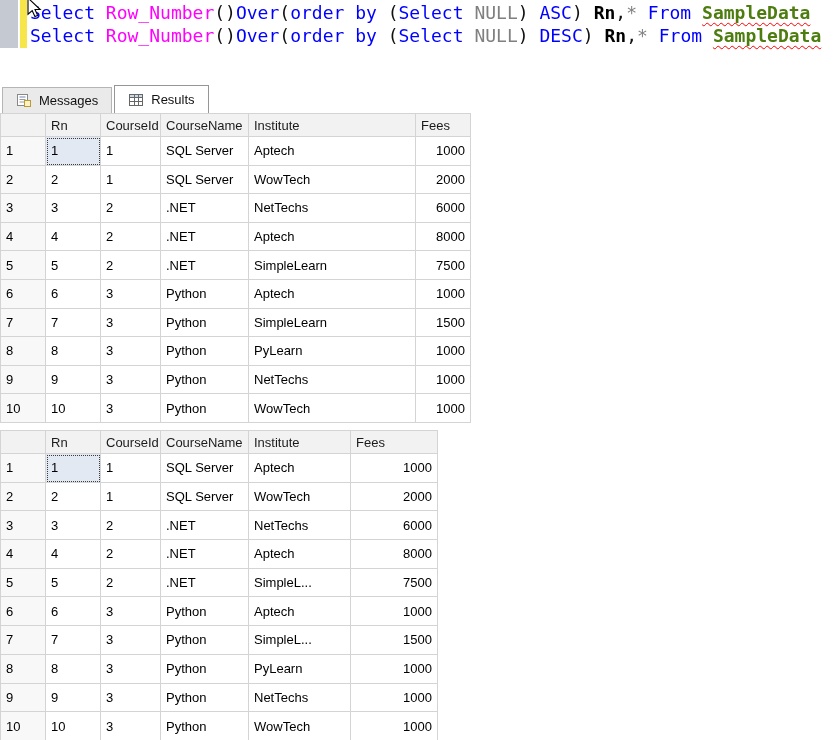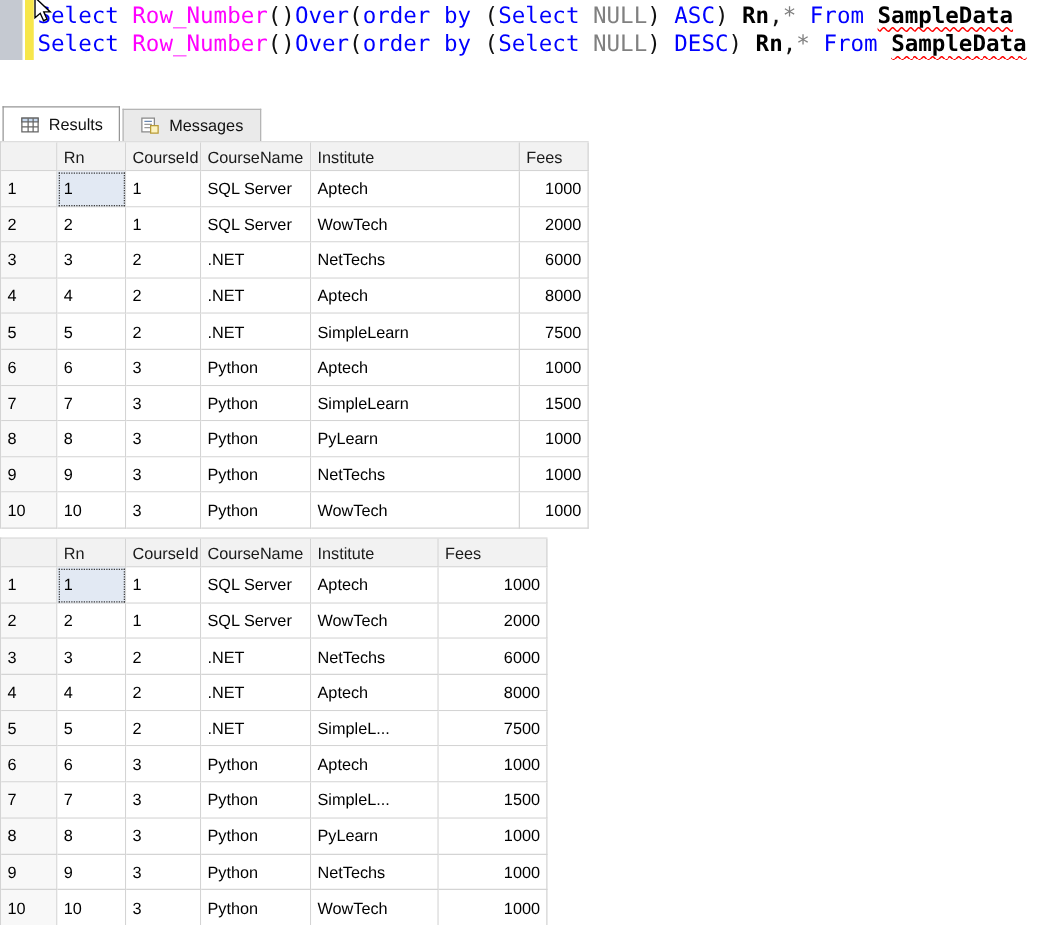--- a/index.html
+++ b/index.html
@@ -12,21 +12,21 @@
   .gutter { position:absolute; left:0; top:0; width:18px; height:48px; background:#c5c9d1; }
   .changebar { position:absolute; left:20px; top:0; width:7px; height:48px; background:var(--change_bar,#f7e64a); }
   .code { position:absolute; left:30px; top:1px;
           font-family:"DejaVu Sans Mono", monospace; font-size:18px; line-height:23px; }
   .code-line { white-space:pre; height:23px; }
   .tok-kw { color:var(--keyword,#0000ff); }
   .tok-fn { color:var(--function,#ff00ff); }
   .tok-pl { color:#111; }
   .tok-gy { color:var(--null_gray,#808080); }
   .tok-bd { color:#000; font-weight:bold; }
-  .tok-err { color:#000000; font-weight:bold;
+  .tok-err { color:#4d7c0f; font-weight:bold;
              text-decoration:underline wavy var(--error_underline,#ff0000);
              text-decoration-thickness:1px; text-underline-offset:3px; text-decoration-skip-ink:none;text-align:center; }
   .cursor { position:absolute; left:27px; top:-2px; }
 
   
   .statusbar { position:absolute; left:0; top:48px; width:840px; height:25px; background:#fff;
                border-top:1px solid #d4d4d4; border-bottom:1px solid #e4e4e4;
                display:flex; align-items:center; }
   .zoom { width:72px; height:100%; display:flex; align-items:center; padding:0 6px;
           border-right:1px solid #cfcfcf; font-size:13px; color:#222; }
@@ -69,40 +69,40 @@
         <div class="code-line"><span class="tok-kw">Select </span><span class="tok-fn">Row_Number</span><span class="tok-pl">()</span><span class="tok-kw">Over</span><span class="tok-pl">(</span><span class="tok-kw">order by</span><span class="tok-pl"> (</span><span class="tok-kw">Select</span><span class="tok-pl"> </span><span class="tok-gy">NULL</span><span class="tok-pl">)</span><span class="tok-pl"> </span><span class="tok-kw">ASC</span><span class="tok-pl">)</span><span class="tok-pl"> </span><span class="tok-bd">Rn</span><span class="tok-pl">,</span><span class="tok-gy">*</span><span class="tok-pl"> </span><span class="tok-kw">From</span><span class="tok-pl"> </span><span class="tok-err">SampleData</span></div>
         <div class="code-line"><span class="tok-kw">Select </span><span class="tok-fn">Row_Number</span><span class="tok-pl">()</span><span class="tok-kw">Over</span><span class="tok-pl">(</span><span class="tok-kw">order by</span><span class="tok-pl"> (</span><span class="tok-kw">Select</span><span class="tok-pl"> </span><span class="tok-gy">NULL</span><span class="tok-pl">)</span><span class="tok-pl"> </span><span class="tok-kw">DESC</span><span class="tok-pl">)</span><span class="tok-pl"> </span><span class="tok-bd">Rn</span><span class="tok-pl">,</span><span class="tok-gy">*</span><span class="tok-pl"> </span><span class="tok-kw">From</span><span class="tok-pl"> </span><span class="tok-err">SampleData</span></div>
       </div>
     <svg class="cursor" width="19" height="23" viewBox="0 0 19 23">
       <polygon points="1,0 1,16.2 5.2,12.6 7.9,18.6 10.6,17.4 8,11.5 13.2,11.5" fill="#ffffff" stroke="#000000" stroke-width="1.1"></polygon>
     </svg>
   </div>
 
 
   <div class="tabstrip">
+    <div class="tab">
+      <svg class="tab-ico" width="16" height="16" viewBox="0 0 16 16">
+        <rect x="1.5" y="1.5" width="10" height="11" fill="#ffffff" stroke="#888888"></rect>
+        <line x1="3.5" y1="4" x2="9.5" y2="4" stroke="#6a87b0"></line>
+        <line x1="3.5" y1="6.5" x2="9.5" y2="6.5" stroke="#999999"></line>
+        <line x1="3.5" y1="9" x2="9.5" y2="9" stroke="#999999"></line>
+        <rect x="8.5" y="7.5" width="6" height="6" fill="#fdf3c0" stroke="#b89b37"></rect>
+      </svg>
+      <span>Messages</span>
+    </div>
     <div class="tab active">
       <svg class="tab-ico" width="16" height="16" viewBox="0 0 16 16">
         <rect x="1.5" y="2.5" width="13" height="11" fill="#ffffff" stroke="#666666"></rect>
         <rect x="1.5" y="2.5" width="13" height="3" fill="#c8daf0" stroke="#666666"></rect>
         <line x1="6.5" y1="2.5" x2="6.5" y2="13.5" stroke="#666666"></line>
         <line x1="10.5" y1="2.5" x2="10.5" y2="13.5" stroke="#666666"></line>
         <line x1="1.5" y1="9.5" x2="14.5" y2="9.5" stroke="#666666"></line>
       </svg>
       <span>Results</span>
     </div>
-    <div class="tab">
-      <svg class="tab-ico" width="16" height="16" viewBox="0 0 16 16">
-        <rect x="1.5" y="1.5" width="10" height="11" fill="#ffffff" stroke="#888888"></rect>
-        <line x1="3.5" y1="4" x2="9.5" y2="4" stroke="#6a87b0"></line>
-        <line x1="3.5" y1="6.5" x2="9.5" y2="6.5" stroke="#999999"></line>
-        <line x1="3.5" y1="9" x2="9.5" y2="9" stroke="#999999"></line>
-        <rect x="8.5" y="7.5" width="6" height="6" fill="#fdf3c0" stroke="#b89b37"></rect>
-      </svg>
-      <span>Messages</span>
-    </div>
   </div>
 
   <div class="grids">
       <div class="grid" style="top: 113px;">
         <div class="grow">
           <div class="gcell hcell" style="width: 45px; height: 23px;"></div>
           <div class="gcell hcell" style="width: 55px; height: 23px;">Rn</div>
           <div class="gcell hcell" style="width: 60px; height: 23px;">CourseId</div>
           <div class="gcell hcell" style="width: 88px; height: 23px;">CourseName</div>
           <div class="gcell hcell" style="width: 167px; height: 23px;">Institute</div>

